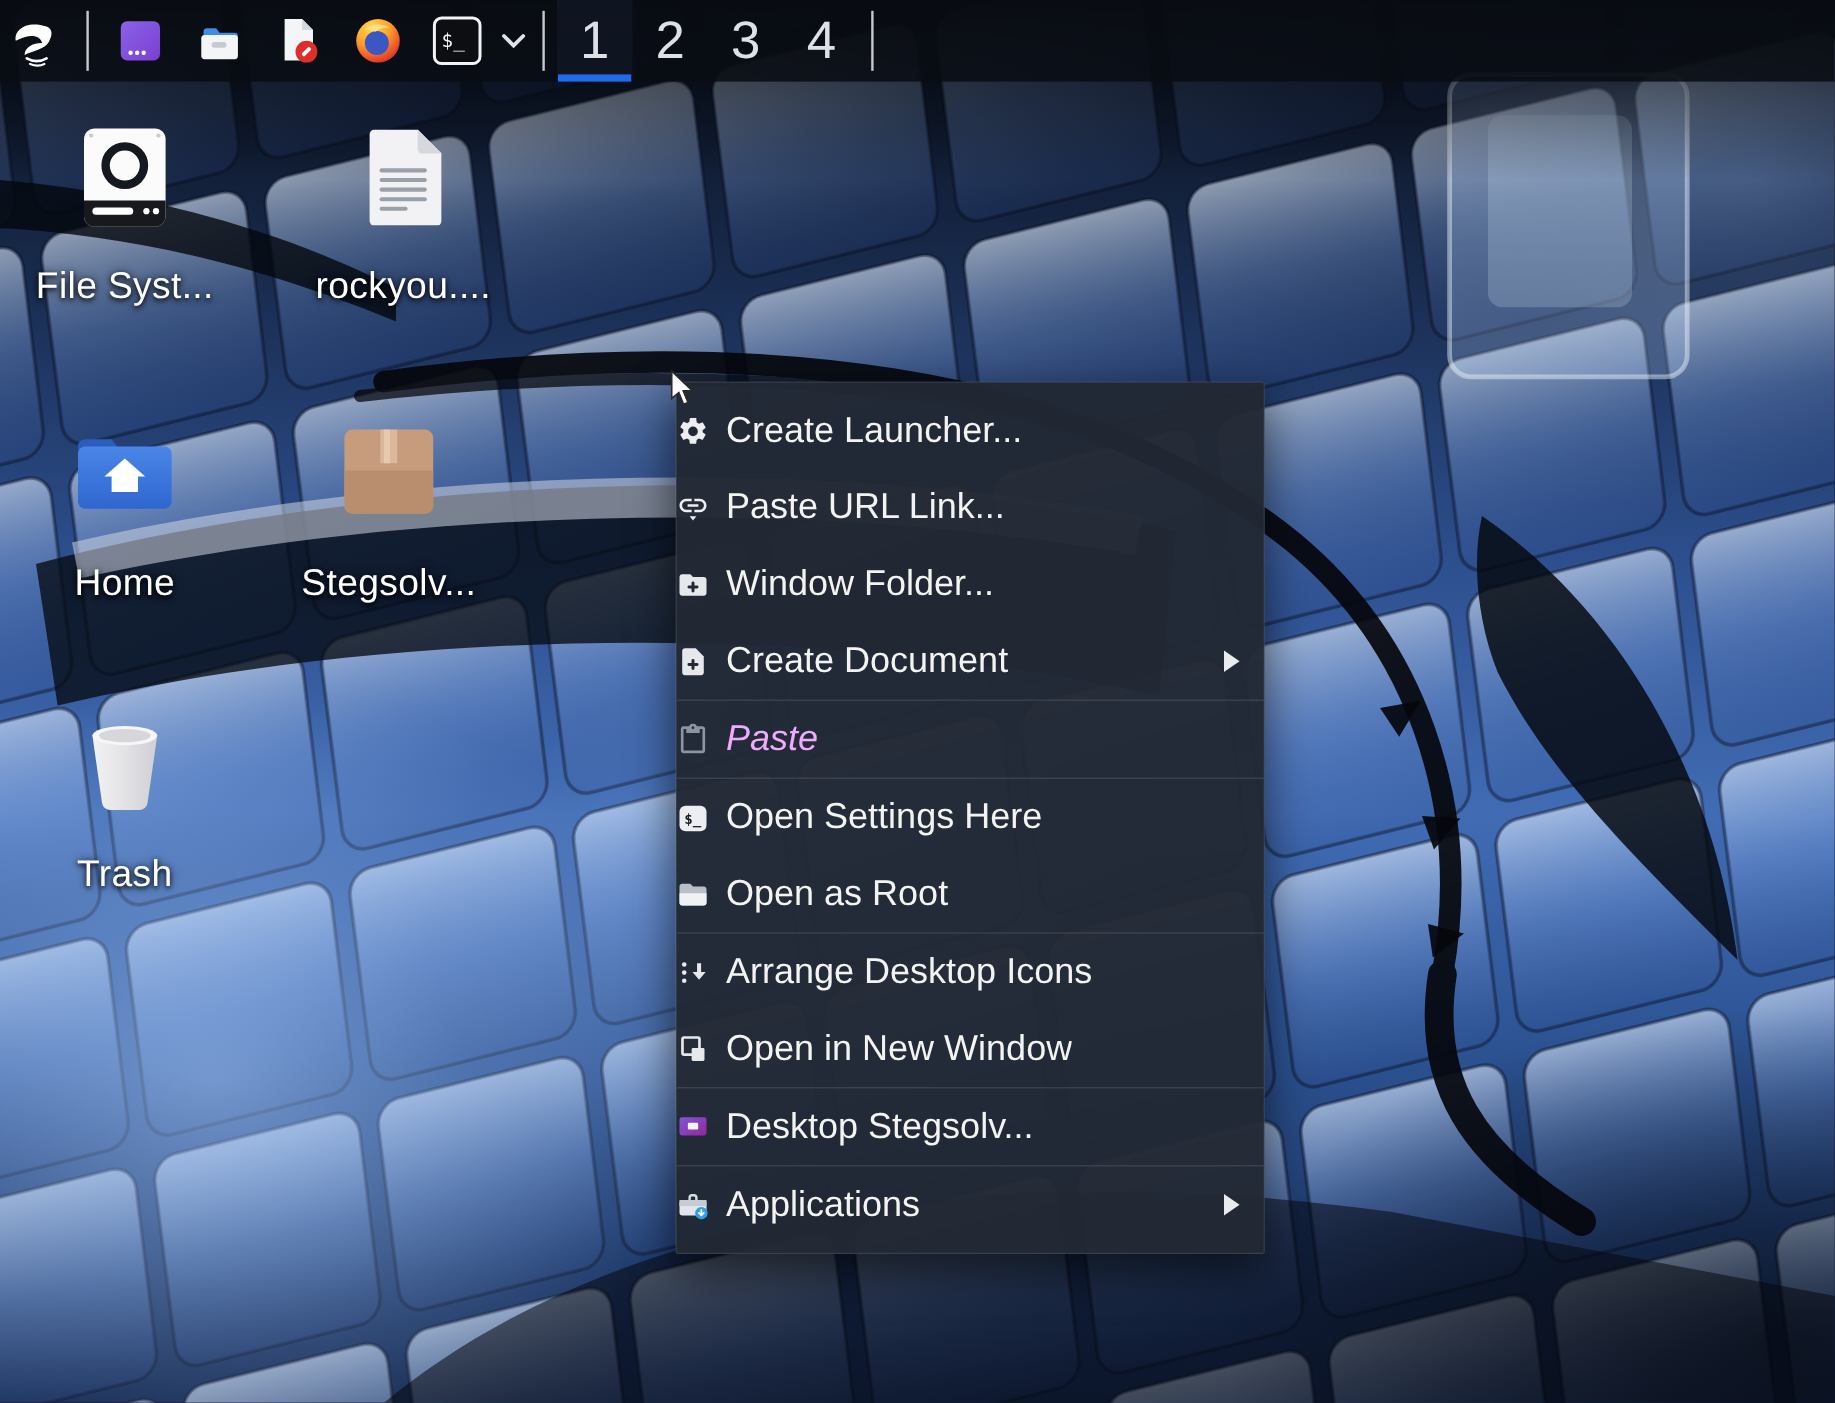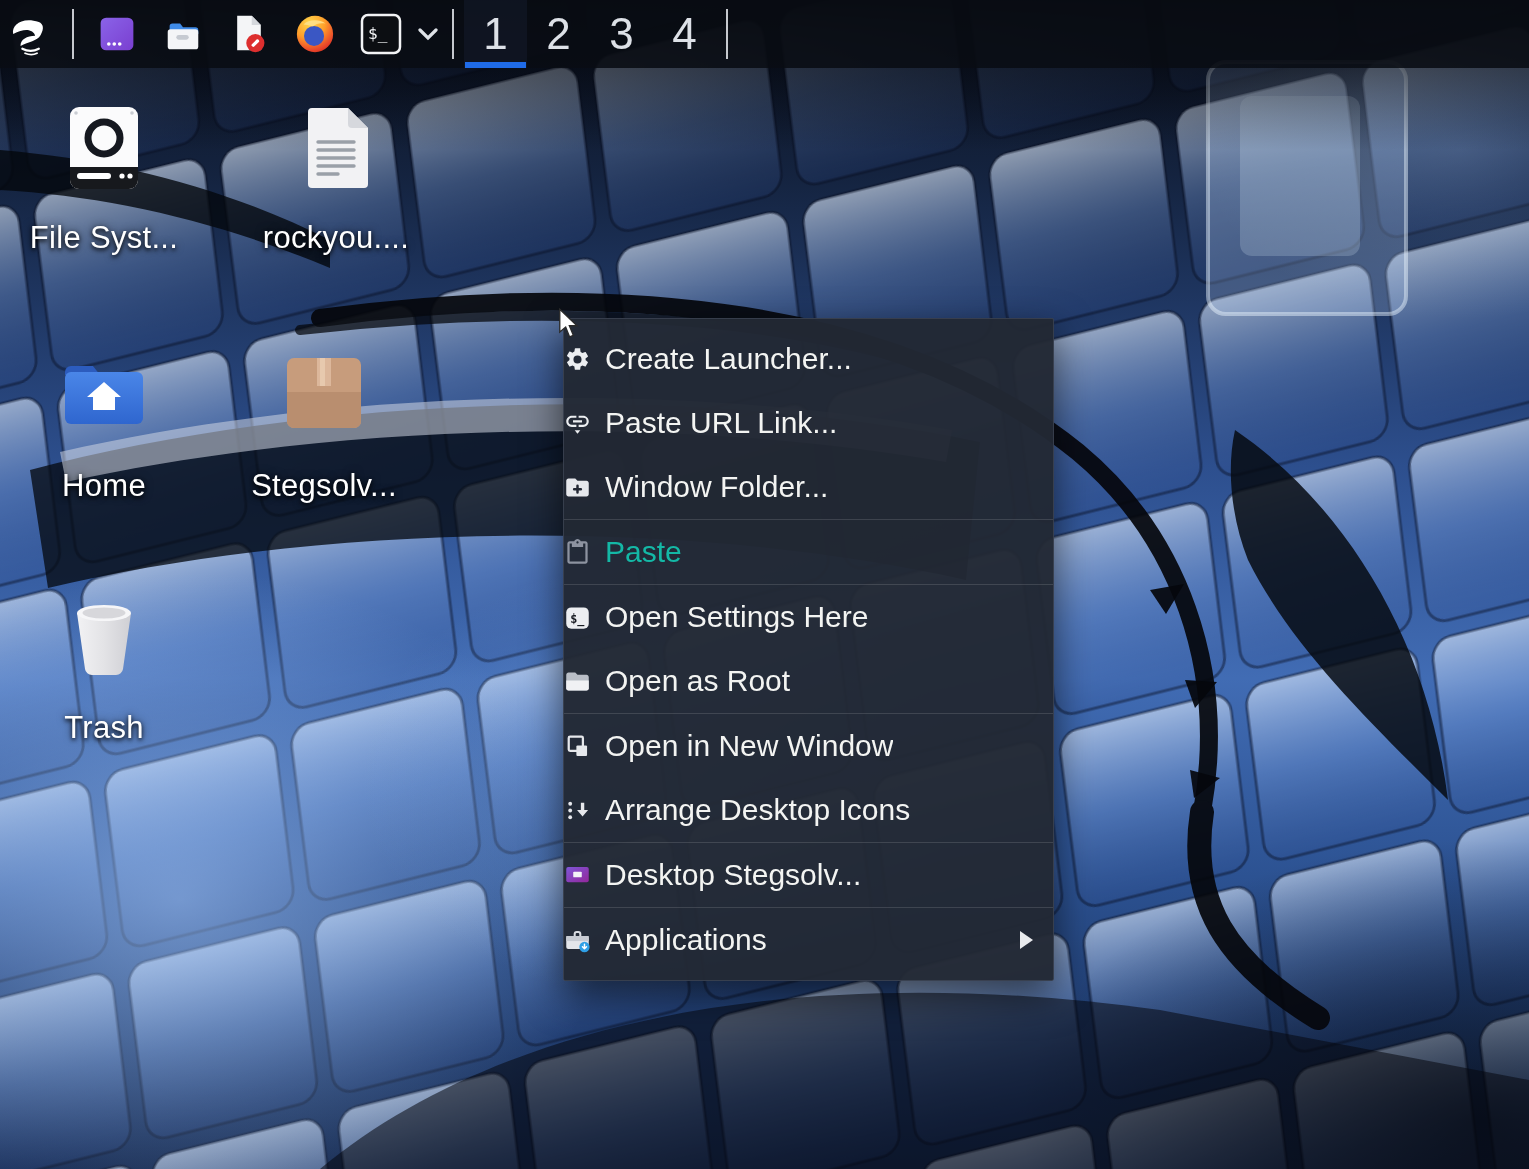--- a/index.html
+++ b/index.html
@@ -35,21 +35,21 @@
             color:#ffffff; font-size:31px; letter-spacing:0.3px; white-space:nowrap;
             text-shadow:0 2px 4px rgba(0,0,0,0.9), 0 0 8px rgba(0,0,0,0.6); }
 
   
   .cmenu { position:absolute; left:563px; top:318px; width:491px; z-index:60;
            background:rgba(34,40,52,0.97); border:1px solid rgba(110,120,140,0.28);
            border-radius:2px; padding:8px 0;
            box-shadow:0 14px 38px rgba(0,0,0,0.6); }
   .mi { height:64px; display:flex; align-items:center; padding:0 20px 0 0;
         gap:14px; font-size:30px; color:#f3f4f2; cursor:pointer; }
-  .mi.disabled { color:#14b8a6; cursor:default; }
+  .mi.disabled { color:#f0abfc; cursor:default;font-style:italic; }
   .mic { width:27px; height:27px; flex:none; display:flex; align-items:center;
          justify-content:center; }
   .mic svg { width:27px; height:27px; }
   .mil { white-space:nowrap; overflow:hidden; }
   .subarrow { margin-left:auto; width:0; height:0; border-left:13px solid #e9ebee;
               border-top:9px solid transparent; border-bottom:9px solid transparent; }
   .msep { height:1px; background:rgba(255,255,255,0.13); margin:0; }
 
   
   .cursor { position:absolute; left:556px; top:308px; z-index:100; pointer-events:none; }
@@ -312,20 +312,30 @@
     <div class="mi">
       <span class="mic">
         <svg viewBox="0 0 24 24">
             <path fill="#e6e8ec" d="M10 4H4c-1.1 0-2 .9-2 2v12c0 1.1.9 2 2 2h16c1.1 0 2-.9 2-2V8c0-1.1-.9-2-2-2h-8l-2-2z"></path>
             <path d="M12 10.5v6M9 13.5h6" stroke="#232834" stroke-width="2.2" stroke-linecap="round"></path>
           </svg>
       </span>
       <span class="mil">Window Folder...</span>
     </div>
 
+    <div class="mi">
+      <span class="mic">
+        <svg viewBox="0 0 24 24">
+            <path fill="#e6e8ec" d="M14 2H6c-1.1 0-2 .9-2 2v16c0 1.1.9 2 2 2h12c1.1 0 2-.9 2-2V8l-6-6z"></path>
+            <path d="M12 11v6M9 14h6" stroke="#232834" stroke-width="2.2" stroke-linecap="round"></path>
+          </svg>
+      </span>
+      <span class="mil">Create Document</span>
+      <span class="subarrow"></span>
+    </div>
 
     <div class="msep"></div>
 
     <div class="mi disabled">
       <span class="mic">
         <svg viewBox="0 0 24 24">
             <path fill="#8d93a0" d="M19 2h-4.18C14.4.84 13.3 0 12 0S9.6.84 9.18 2H5c-1.1 0-2 .9-2 2v16c0 1.1.9 2 2 2h14c1.1 0 2-.9 2-2V4c0-1.1-.9-2-2-2zm-7 0c.55 0 1 .45 1 1s-.45 1-1 1-1-.45-1-1 .45-1 1-1zm7 18H5V4h2v3h10V4h2v16z"></path>
           </svg>
       </span>
       <span class="mil">Paste</span>
@@ -347,41 +357,41 @@
       <span class="mic">
         <svg viewBox="0 0 24 24">
             <path fill="#b9bec7" d="M10 4H4c-1.1 0-2 .9-2 2v12c0 1.1.9 2 2 2h16c1.1 0 2-.9 2-2V8c0-1.1-.9-2-2-2h-8l-2-2z"></path>
             <path fill="#f0f1f4" d="M2 11h20v7a2 2 0 0 1-2 2H4a2 2 0 0 1-2-2z"></path>
           </svg>
       </span>
       <span class="mil">Open as Root</span>
     </div>
 
     <div class="msep"></div>
-
-    <div class="mi">
-      <span class="mic">
-        <svg viewBox="0 0 24 24">
-            <rect x="4.2" y="3.2" width="12.6" height="12.6" rx="1.2" fill="none" stroke="#e6e8ec" stroke-width="2"></rect>
-            <rect x="11" y="11" width="9.5" height="9.5" rx="1" fill="#e6e8ec"></rect>
-          </svg>
-      </span>
-      <span class="mil">Open in New Window</span>
-    </div>
 
     <div class="mi">
       <span class="mic">
         <svg viewBox="0 0 24 24">
             <circle cx="5.5" cy="6" r="1.7" fill="#e6e8ec"></circle>
             <circle cx="5.5" cy="12" r="1.7" fill="#e6e8ec"></circle>
             <circle cx="5.5" cy="18" r="1.7" fill="#e6e8ec"></circle>
             <path fill="#e6e8ec" d="M15 5v6.5h-3.4l4.9 5.8 4.9-5.8H18V5z"></path>
           </svg>
       </span>
       <span class="mil">Arrange Desktop Icons</span>
+    </div>
+
+    <div class="mi">
+      <span class="mic">
+        <svg viewBox="0 0 24 24">
+            <rect x="4.2" y="3.2" width="12.6" height="12.6" rx="1.2" fill="none" stroke="#e6e8ec" stroke-width="2"></rect>
+            <rect x="11" y="11" width="9.5" height="9.5" rx="1" fill="#e6e8ec"></rect>
+          </svg>
+      </span>
+      <span class="mil">Open in New Window</span>
     </div>
 
     <div class="msep"></div>
 
     <div class="mi">
       <span class="mic">
         <svg viewBox="0 0 24 24">
             <defs>
               <linearGradient id="m-ds" x1="0" y1="0" x2="1" y2="1">
                 <stop offset="0" stop-color="#7e57d8"></stop>

